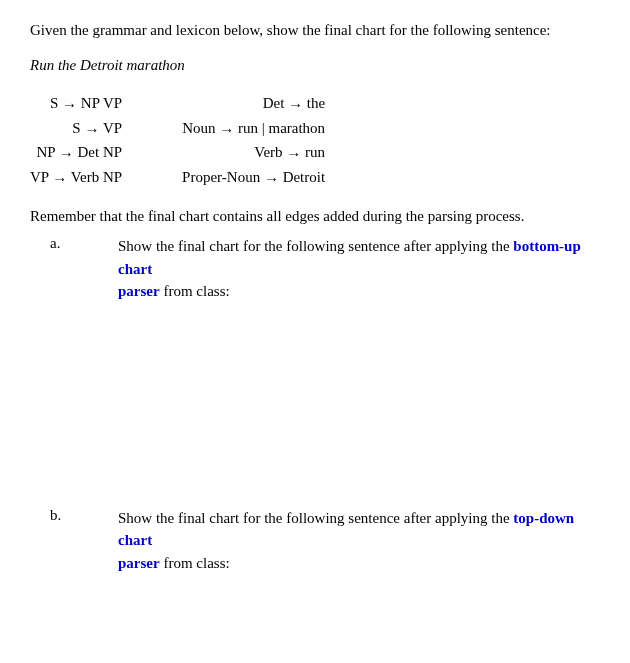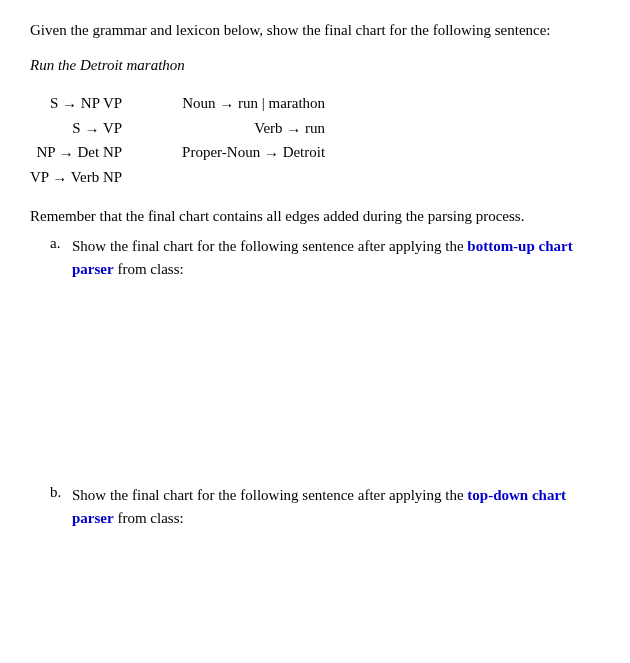--- a/index.html
+++ b/index.html
@@ -70,20 +70,21 @@
 
     .question-label {
       min-width: 22px;
       font-size: 15px;
     }
 
     .question-text {
       font-size: 15px;
       line-height: 1.5;
       flex: 1;
+      margin-left: 46px;
     }
 
     .bold {
       font-weight: bold;
     }
 
     .blue-text {
       color: #0000cc;
     }
 
@@ -110,20 +111,21 @@
 <p class="sentence-title">Run the Detroit marathon</p>
 
 <div class="grammar-section">
   <div class="grammar-left">
     <span class="grammar-rule">S → NP VP</span>
     <span class="grammar-rule">S → VP</span>
     <span class="grammar-rule">NP → Det NP</span>
     <span class="grammar-rule">VP → Verb NP</span>
   </div>
   <div class="grammar-right">
+    <span class="grammar-rule">Det → the</span>
     <span class="grammar-rule">Noun → run | marathon</span>
     <span class="grammar-rule">Verb → run</span>
     <span class="grammar-rule">Proper-Noun → Detroit</span>
   </div>
 </div>
 
 <p class="remember-text">Remember that the final chart contains all edges added during the parsing process.</p>
 
 <div class="questions-section">
   <div class="question-item-a">

